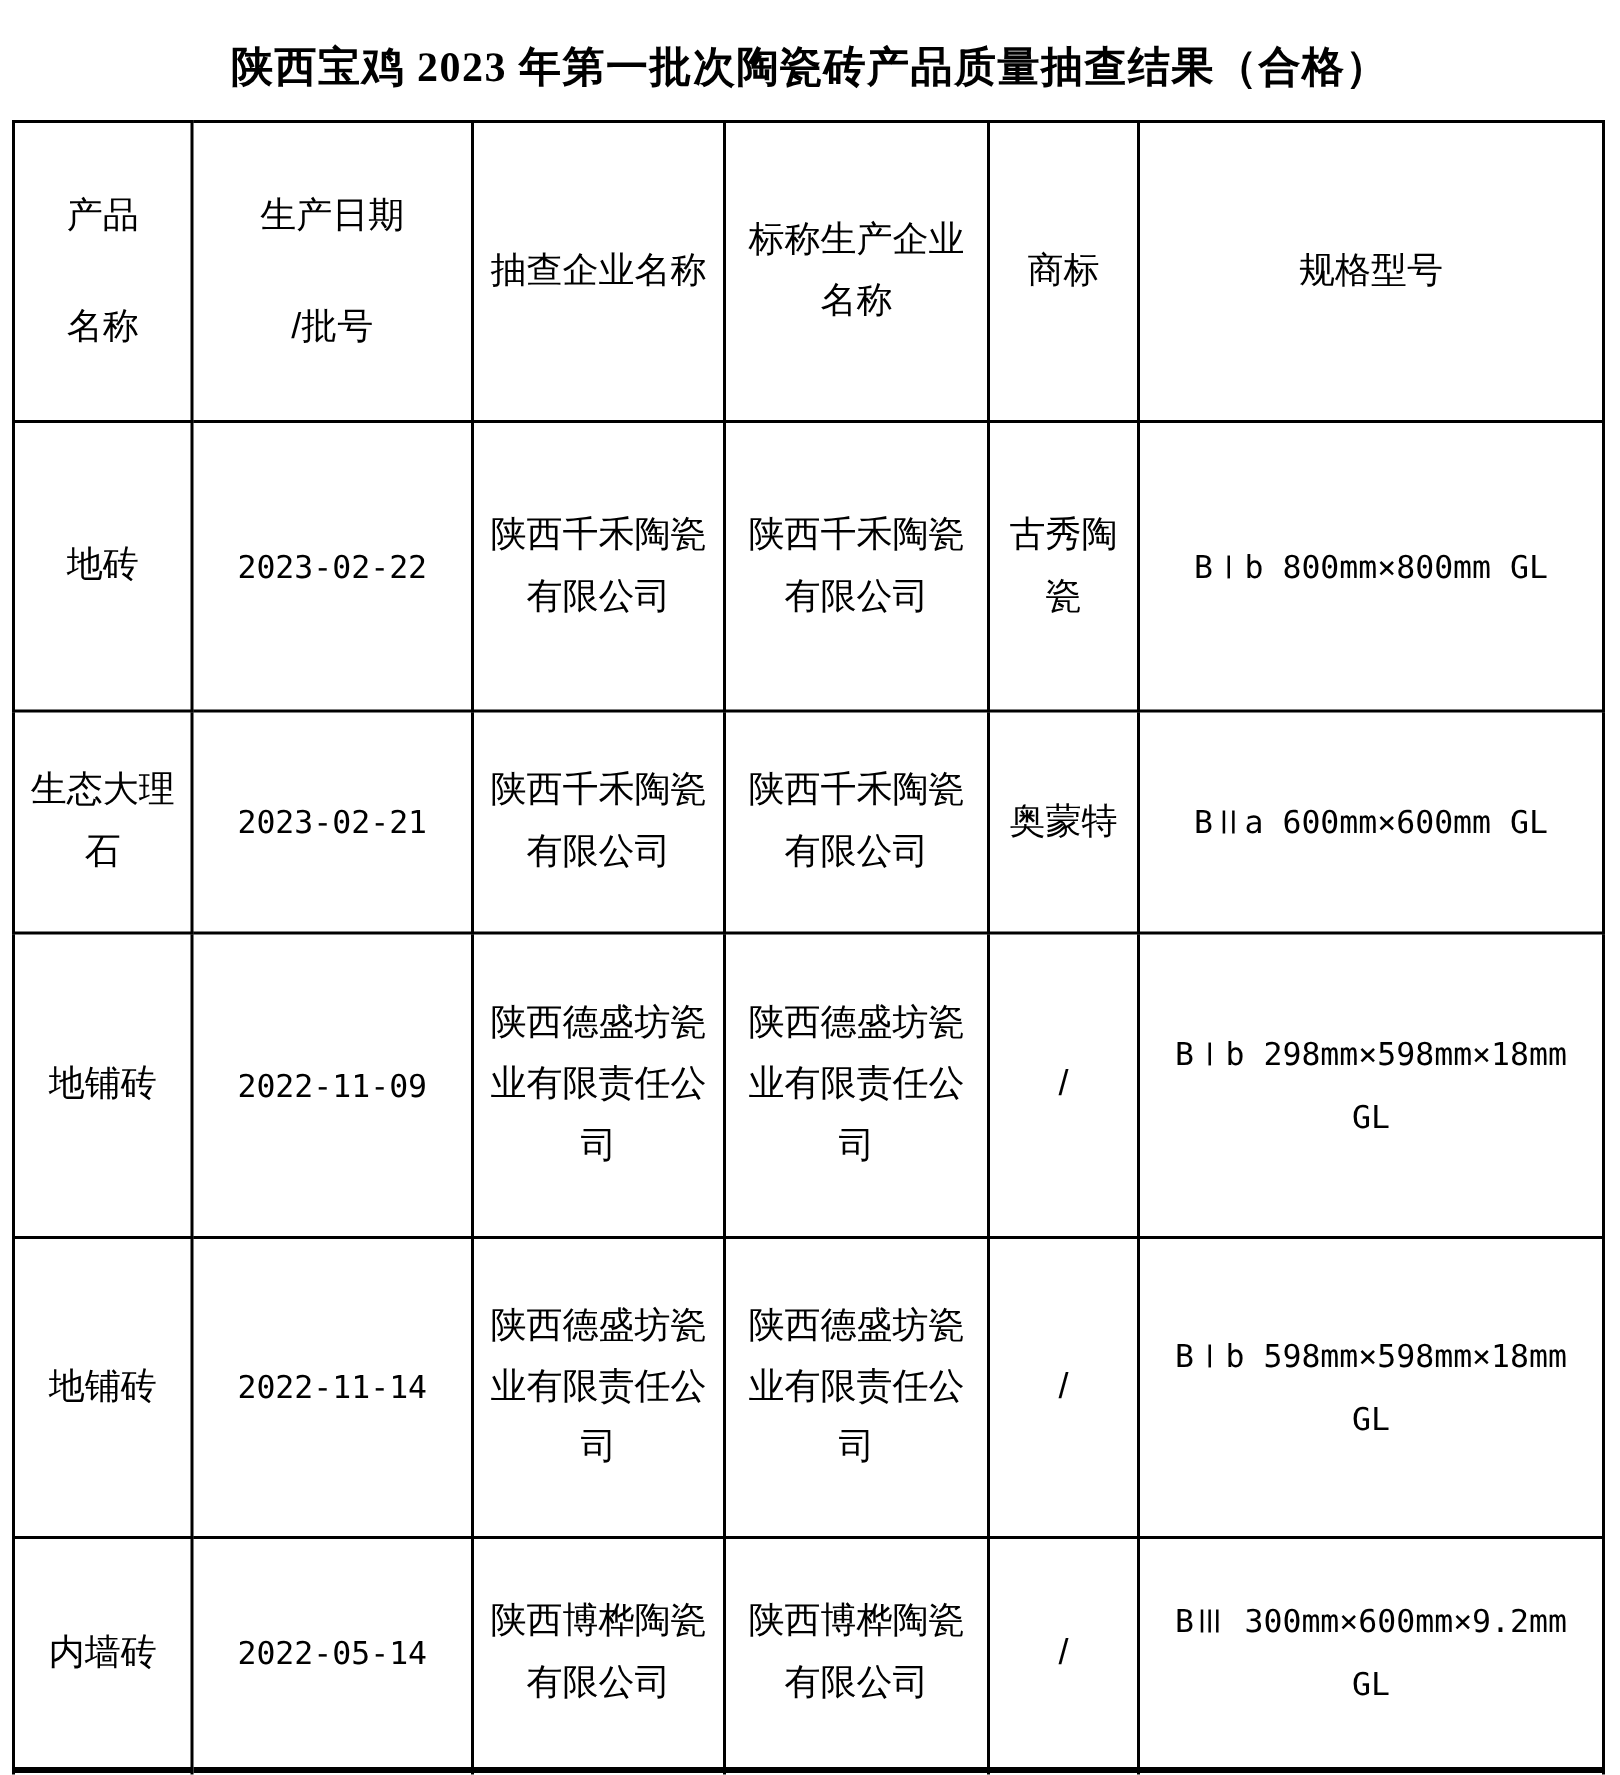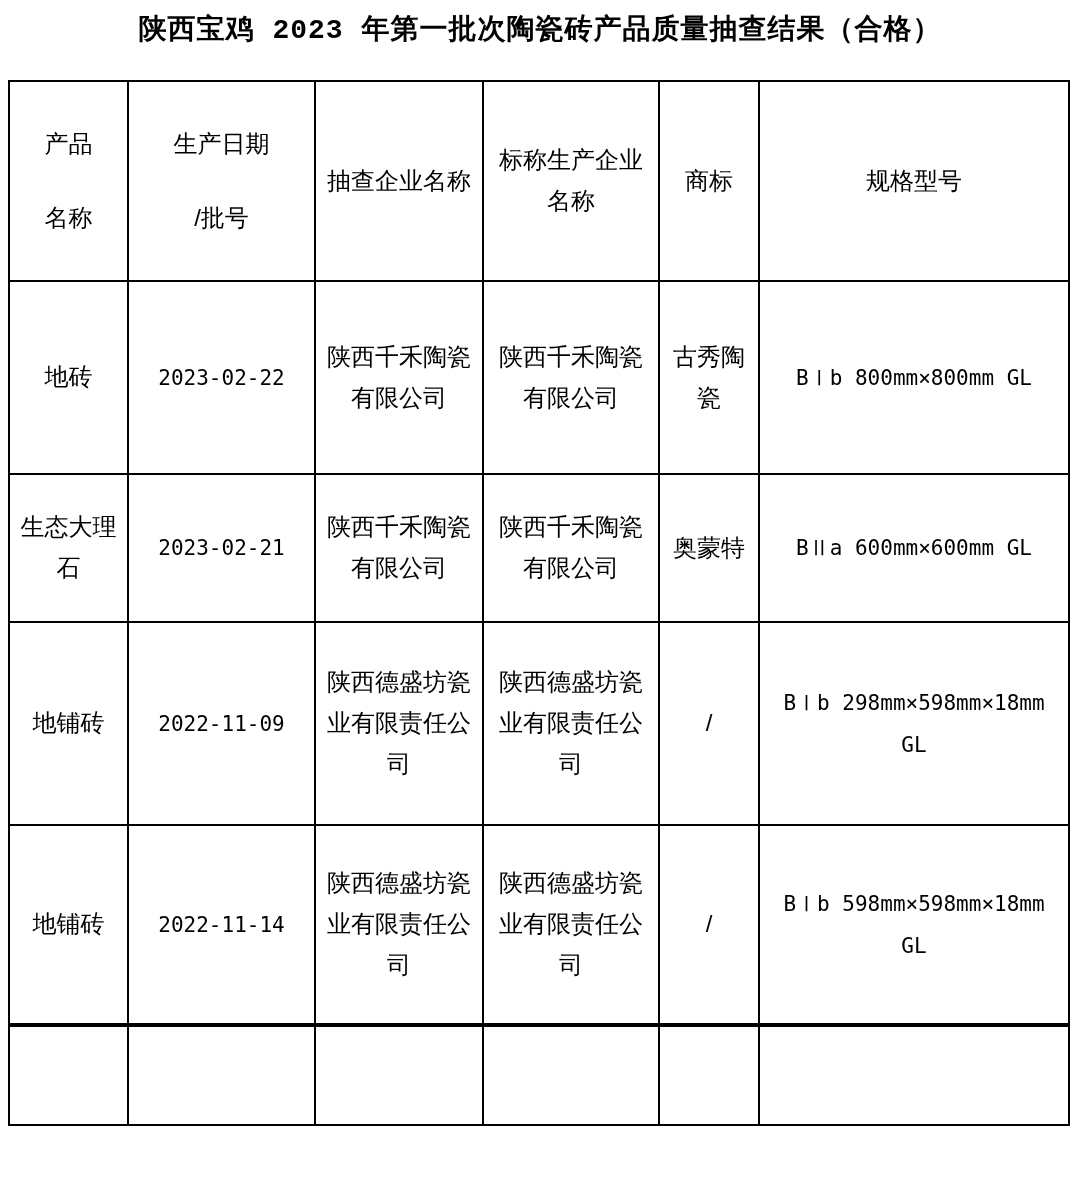--- a/index.html
+++ b/index.html
@@ -11,26 +11,26 @@
     width: 1080px;
     height: 1183px;
     overflow: hidden;
     color: #000;
     font-family: "Liberation Sans", "DejaVu Sans", sans-serif;
   }
   .page-title {
     box-sizing: border-box;
     width: 1080px;
     height: 80px;
-    padding-top: 10px;
+    padding-top: 26px;
     text-align: center;
     font-size: 28px;
     font-weight: bold;
     letter-spacing: 1px;
-    font-family: Liberation Mono, monospace;
+    font-family: Liberation Serif, serif;
   }
   table.results {
     border-collapse: collapse;
     table-layout: fixed;
     margin-left: 8px;
     width: 1060px;
   }
   table.results th,
   table.results td {
     border: 2px solid #000;
@@ -139,20 +139,31 @@
       <td class="cjk">陕西德盛坊瓷
 业有限责任公
 司</td>
       <td class="cjk">陕西德盛坊瓷
 业有限责任公
 司</td>
       <td class="cjk">/</td>
       <td class="mono">BⅠb 598mm×598mm×18mm
 GL</td>
     </tr>
+    <tr class="row-5">
+      <td class="cjk">内墙砖</td>
+      <td class="mono">2022-05-14</td>
+      <td class="cjk">陕西博桦陶瓷
+有限公司</td>
+      <td class="cjk">陕西博桦陶瓷
+有限公司</td>
+      <td class="cjk">/</td>
+      <td class="mono">BⅢ 300mm×600mm×9.2mm
+GL</td>
+    </tr>
     <tr class="row-partial">
       <td class="cjk"></td>
       <td class="mono"></td>
       <td class="cjk"></td>
       <td class="cjk"></td>
       <td class="cjk"></td>
       <td class="mono"></td>
     </tr>
   </tbody>
 </table>

